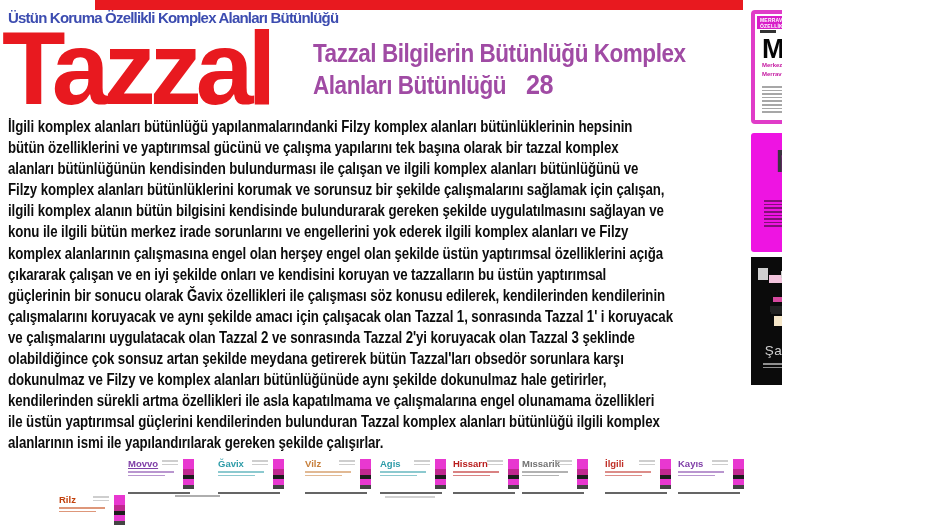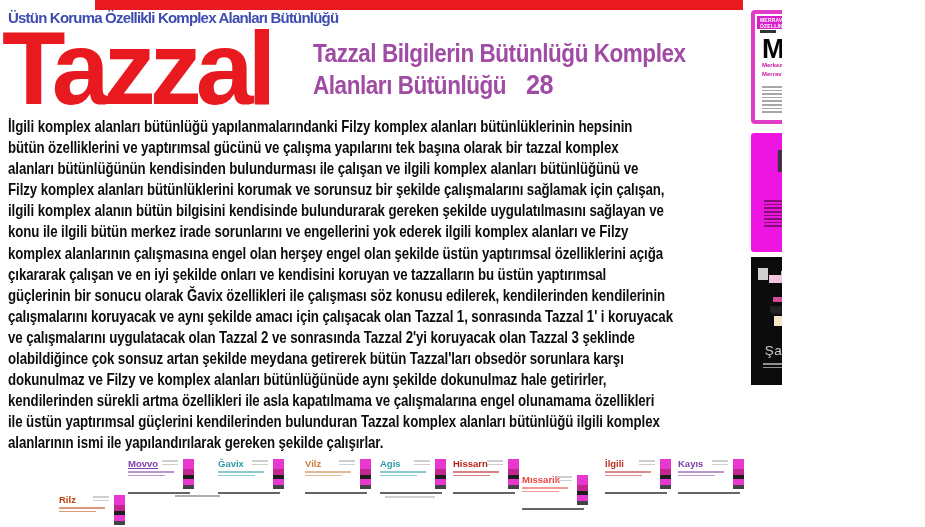--- a/index.html
+++ b/index.html
@@ -318,21 +318,21 @@
         <i></i>
         <i></i>
       </div>
     <div class="under bars">
         <i></i>
         <i style="width:80%"></i>
       </div>
     <div class="chip"></div>
     <div class="bottomline"></div>
   </div>
-  <div class="mini" style="left: 522px; color: #ef4444; margin-top: 16px;">
+  <div class="mini" style="left: 522px; color: #737373;">
     <div class="name">Mıssarik</div>
     <div class="side bars light">
         <i></i>
         <i></i>
       </div>
     <div class="under bars">
         <i></i>
         <i style="width:80%"></i>
       </div>
     <div class="chip"></div>

